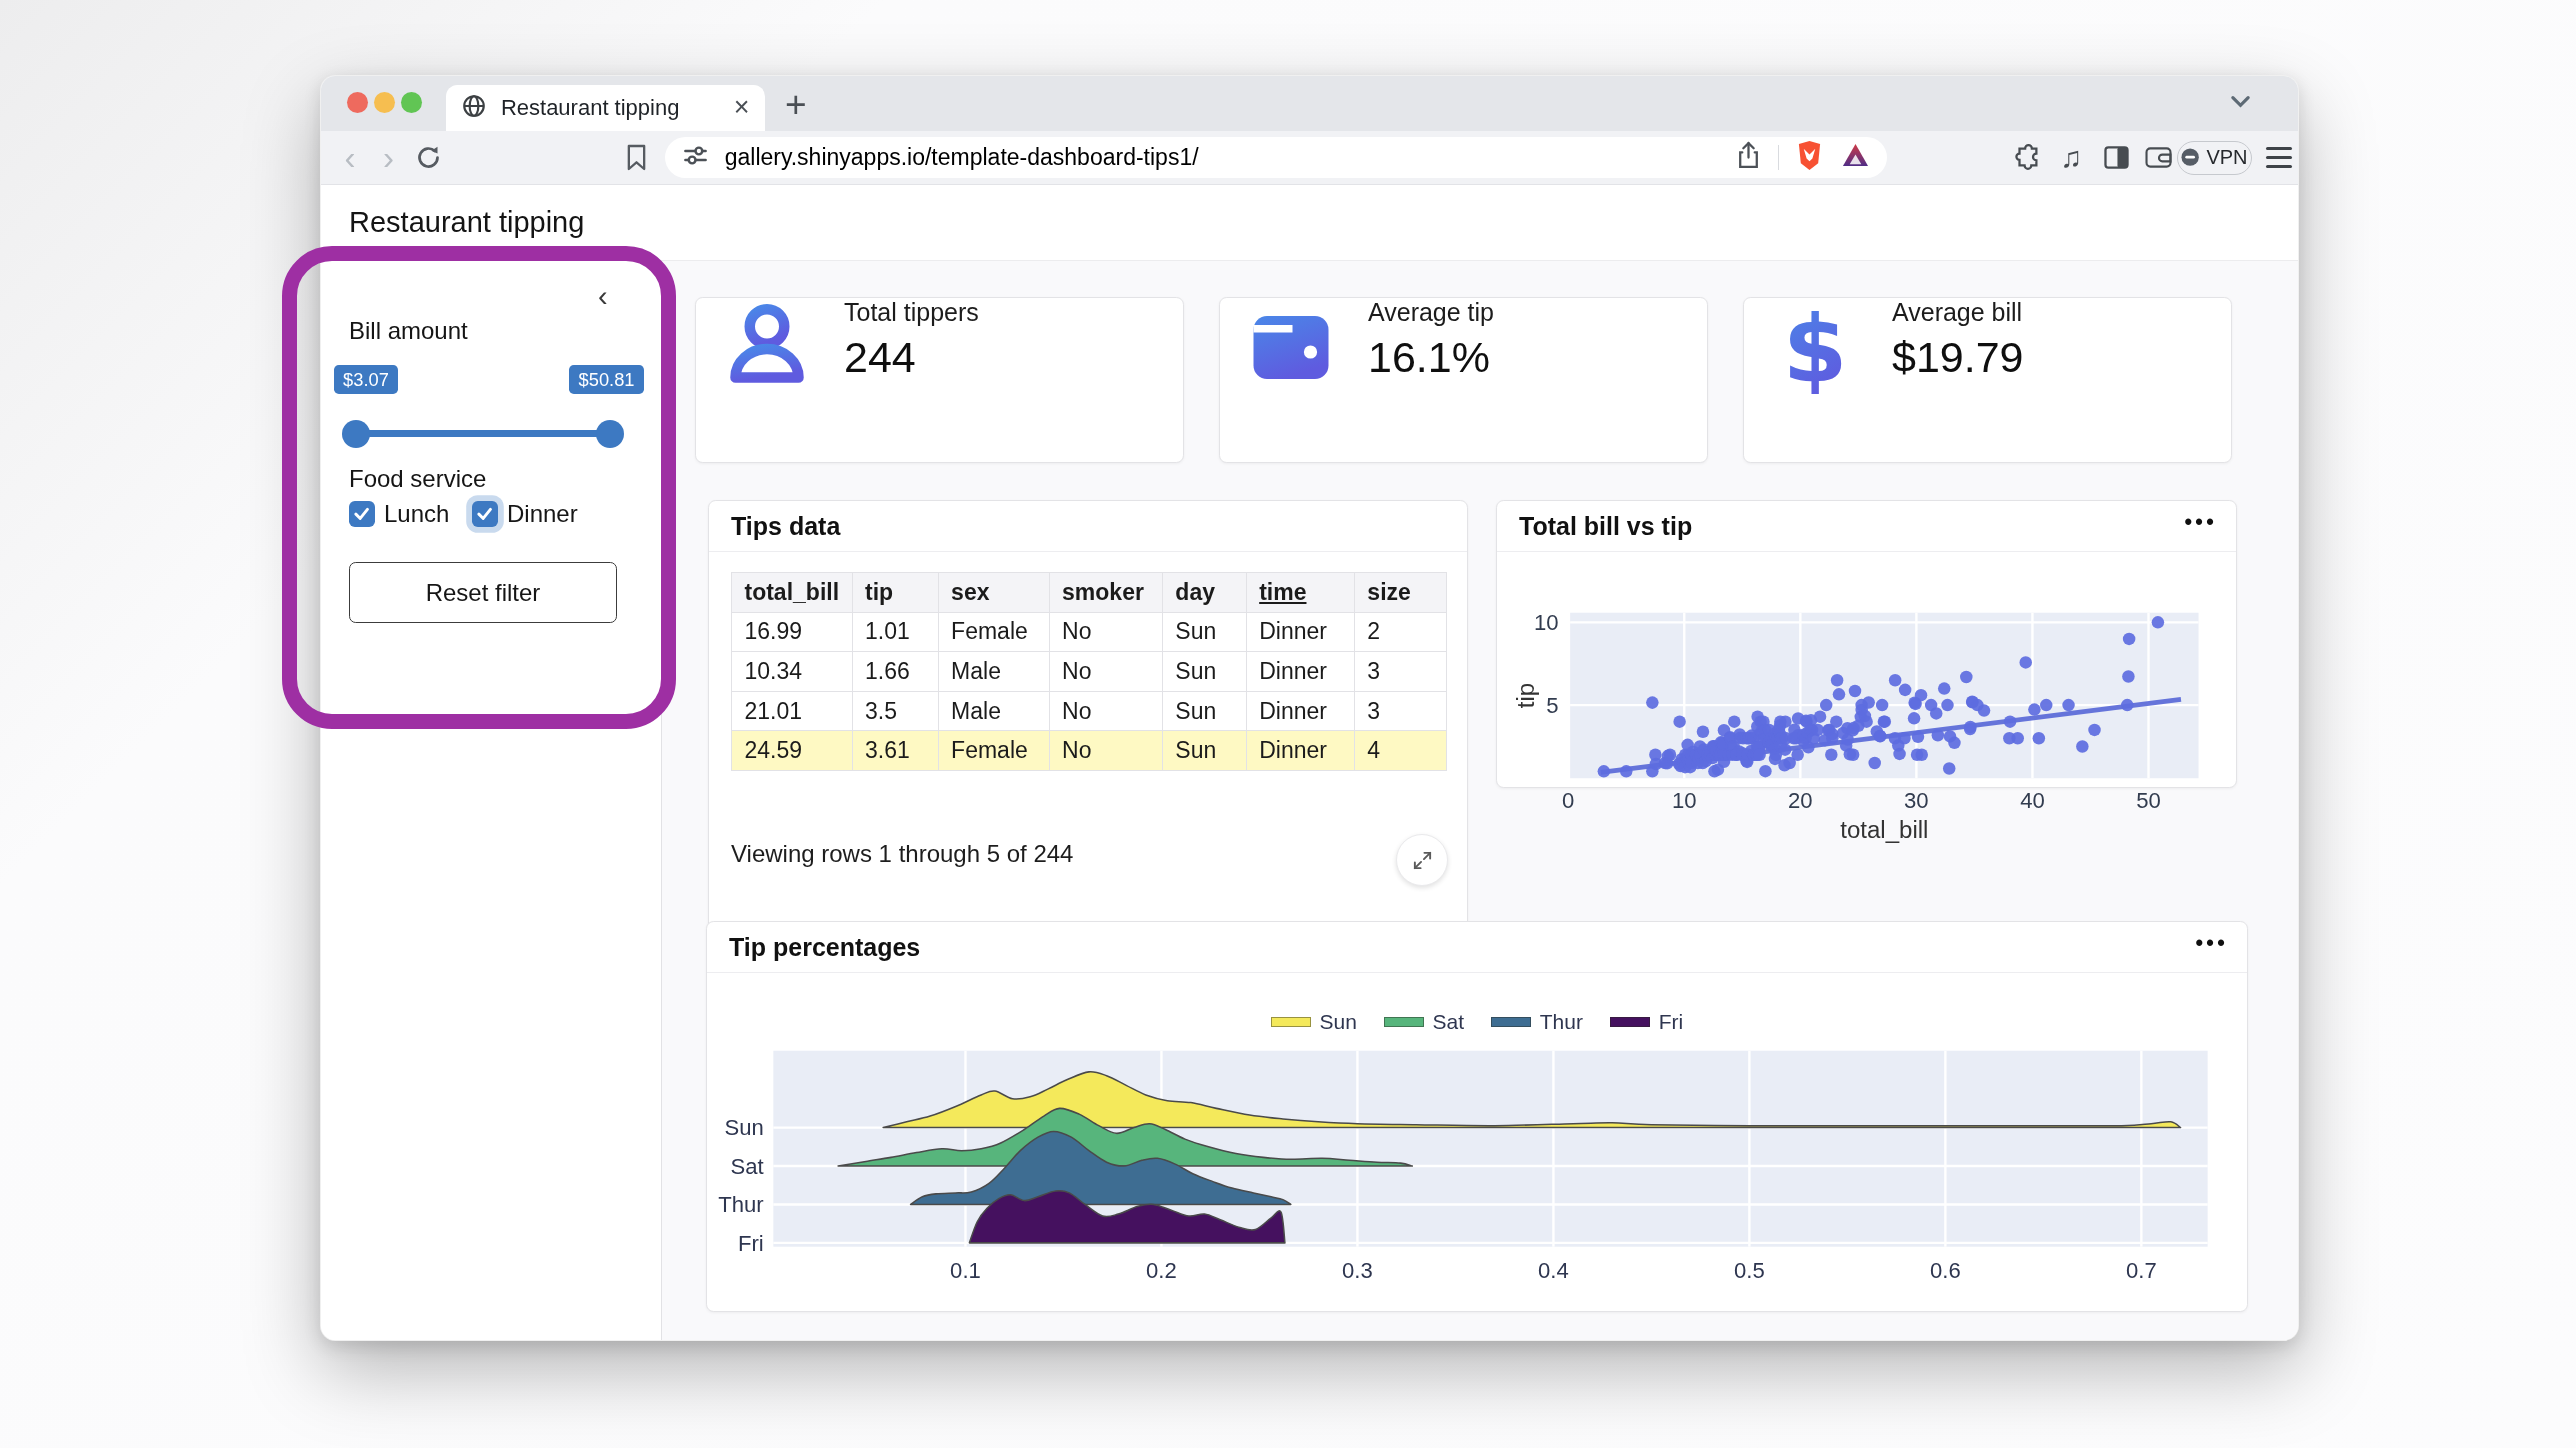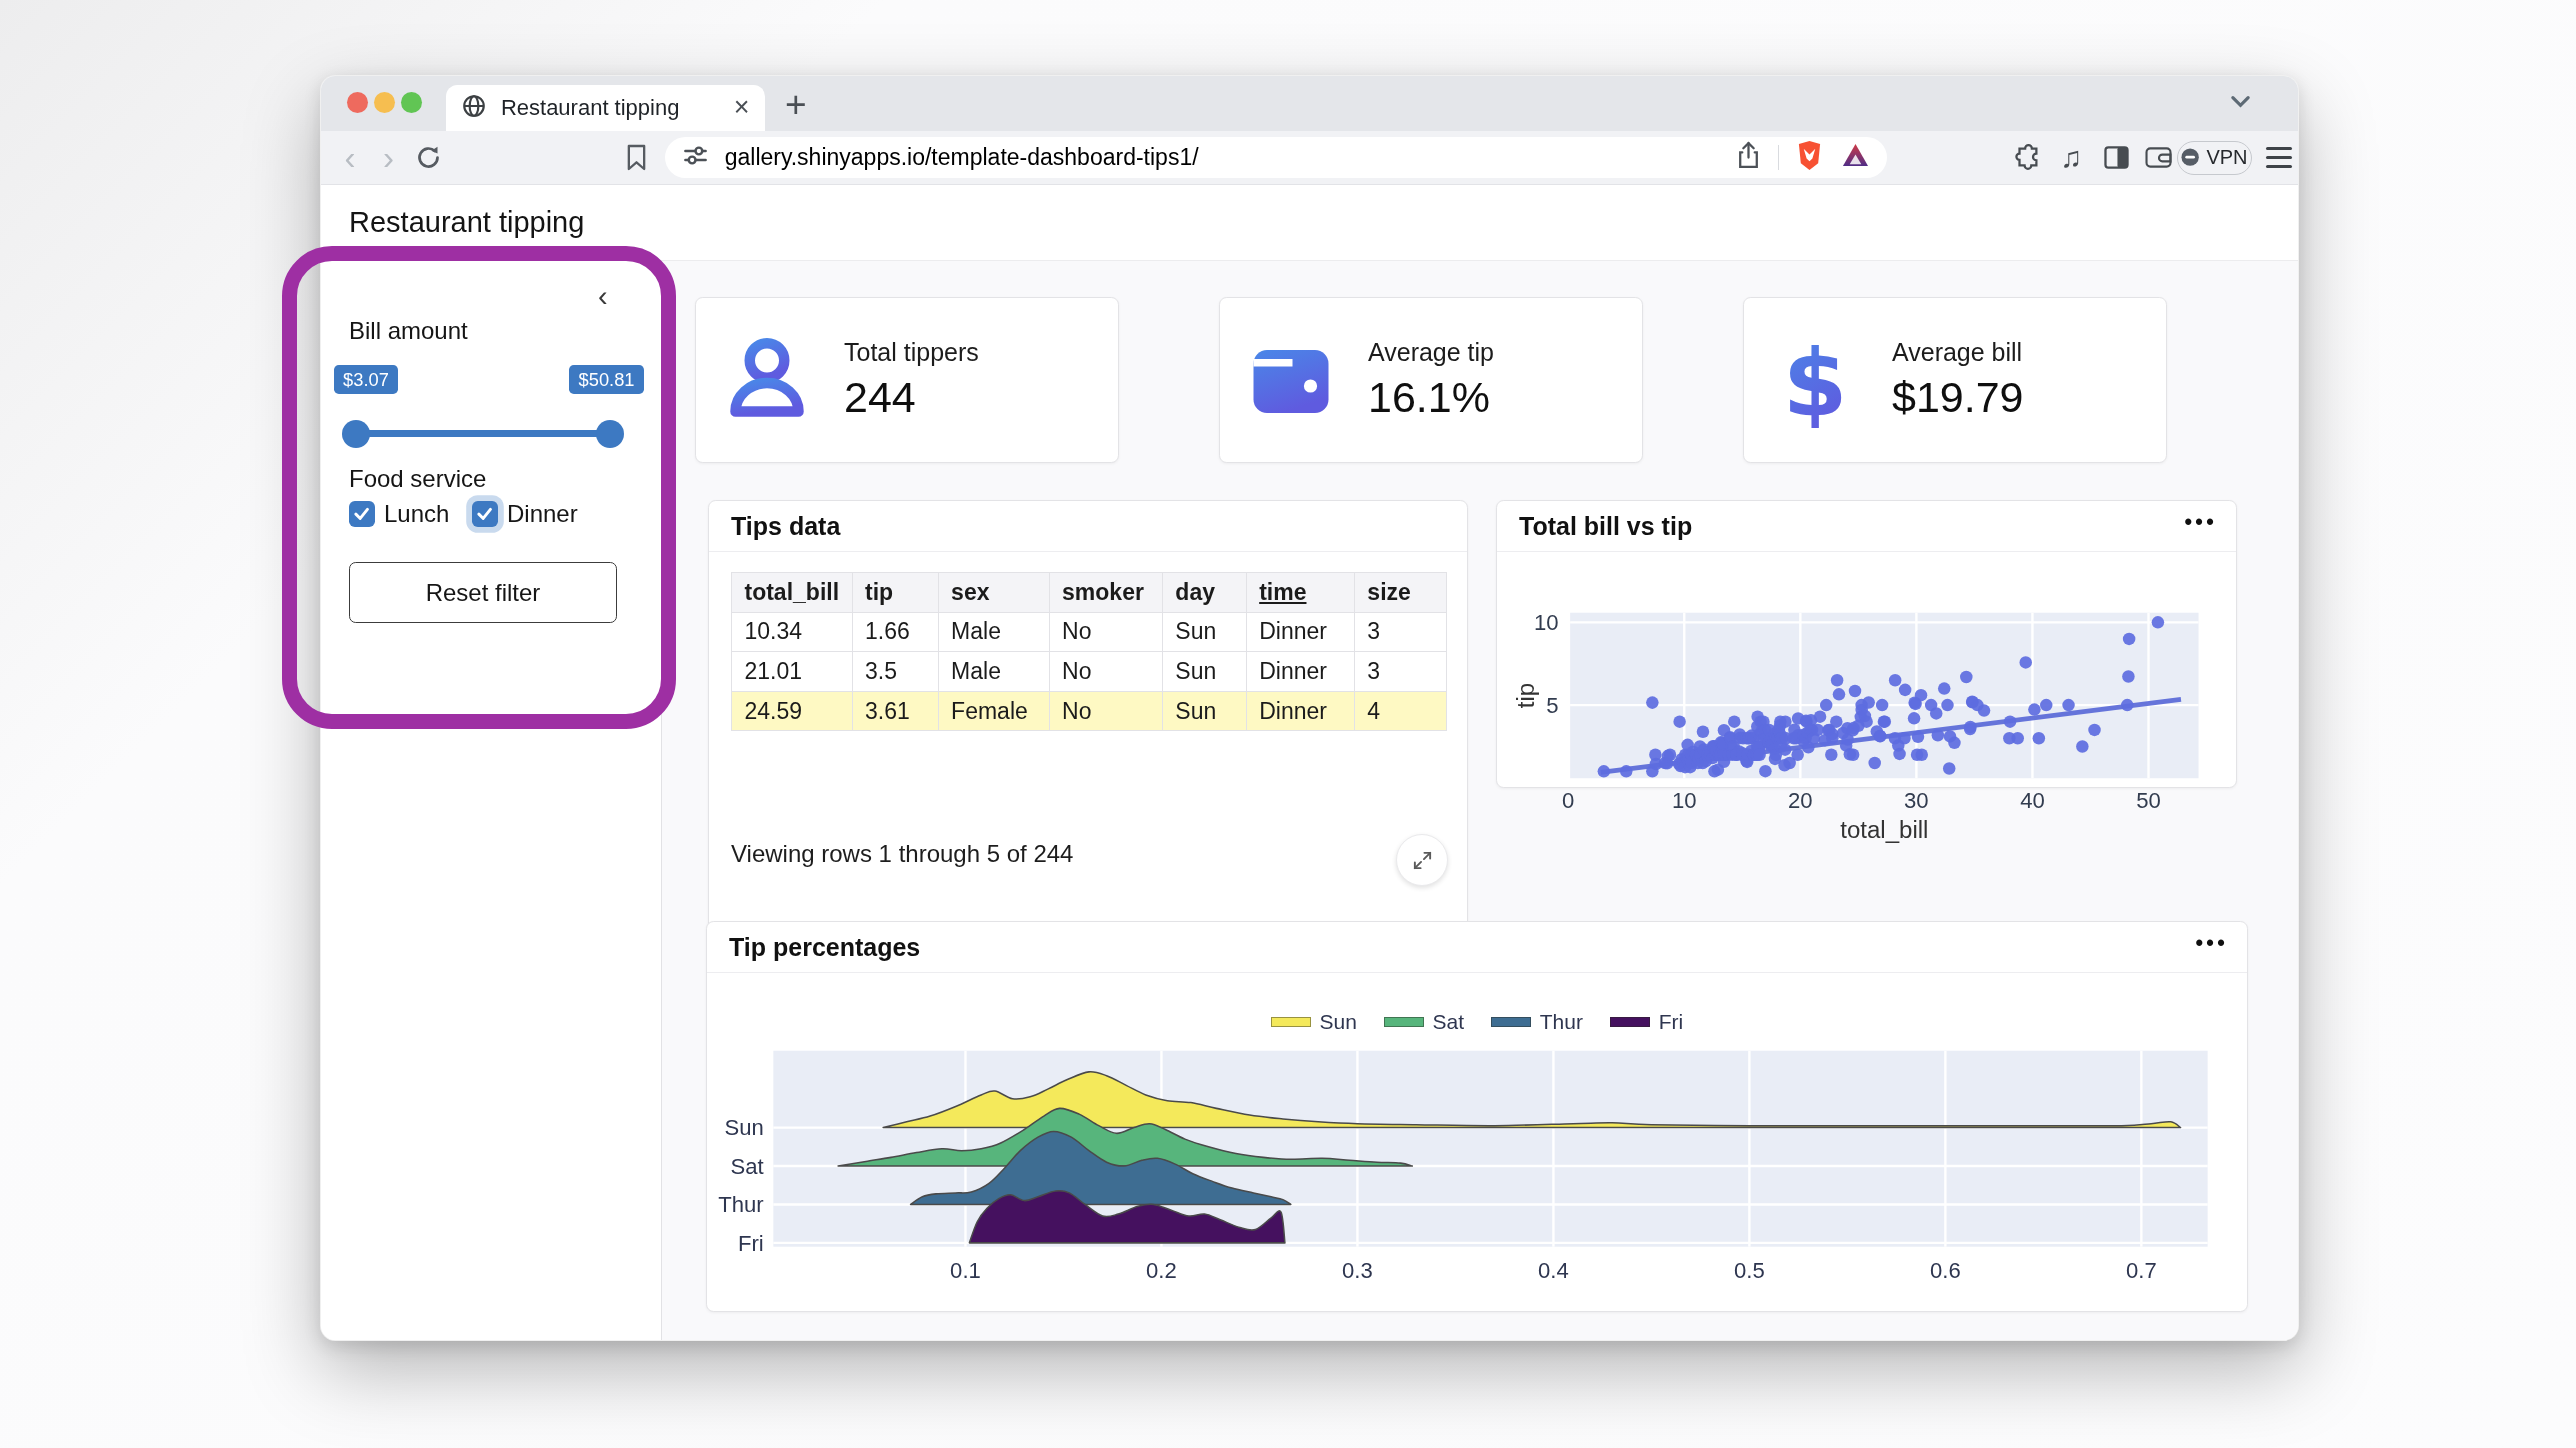--- a/index.html
+++ b/index.html
@@ -63,21 +63,21 @@
   .reset-btn{position:absolute;left:28px;top:301px;width:268px;height:61px;border:1.9px solid #3c3c3c;border-radius:6.7px;
     background:#fff;font-size:24px;color:#161616;display:flex;align-items:center;justify-content:center;box-sizing:border-box}
 
   
   .ann-ring{position:absolute;left:282px;top:246px;width:394px;height:483px;border:15.4px solid #9e2fa3;
     border-radius:50px;z-index:60;pointer-events:none;box-sizing:border-box}
 
   
   .card{position:absolute;background:#fff;border:1px solid #e3e3e6;border-radius:7.7px;
     box-shadow:0 1px 2.9px rgba(0,0,0,.05);box-sizing:border-box}
-  .vb{width:424px;height:166px;top:36px;display:flex;align-items:center;padding:0 23px}
+  .vb{width:489px;height:166px;top:36px;display:flex;align-items:flex-start;padding:0 23px}
   .vb-icon{width:96px;height:96px;flex:none}
   .vb-txt{margin-left:29px}
   .vb-title{font-size:25px;color:#1c1c1c}
   .vb-value{font-size:43px;color:#0f0f0f;margin-top:5.8px}
   .chead{height:50px;border-bottom:1px solid #ededf0;display:flex;align-items:center;padding:0 22px;position:relative}
   .ctitle{font-size:25px;font-weight:700;color:#111}
   .dots{position:absolute;right:19px;top:7.7px;font-size:23px;letter-spacing:2.9px;color:#101010}
 
   
   .tbl-wrap{position:absolute;left:22px;top:71px;width:716px}
@@ -315,20 +315,29 @@
                   <th style="width: 112px;">total_bill</th>
                   <th style="width: 88px;">tip</th>
                   <th style="width: 112px;">sex</th>
                   <th style="width: 114px;">smoker</th>
                   <th style="width: 86px;">day</th>
                   <th style="width: 110px; text-decoration: underline;">time</th>
                   <th style="width: 95px;">size</th>
                 </tr>
               </thead>
             <tbody id="tips-tbody">
+                <tr>
+                  <td>16.99</td>
+                  <td>1.01</td>
+                  <td>Female</td>
+                  <td>No</td>
+                  <td>Sun</td>
+                  <td>Dinner</td>
+                  <td>2</td>
+                </tr>
                 <tr>
                   <td>10.34</td>
                   <td>1.66</td>
                   <td>Male</td>
                   <td>No</td>
                   <td>Sun</td>
                   <td>Dinner</td>
                   <td>3</td>
                 </tr>
                 <tr>

